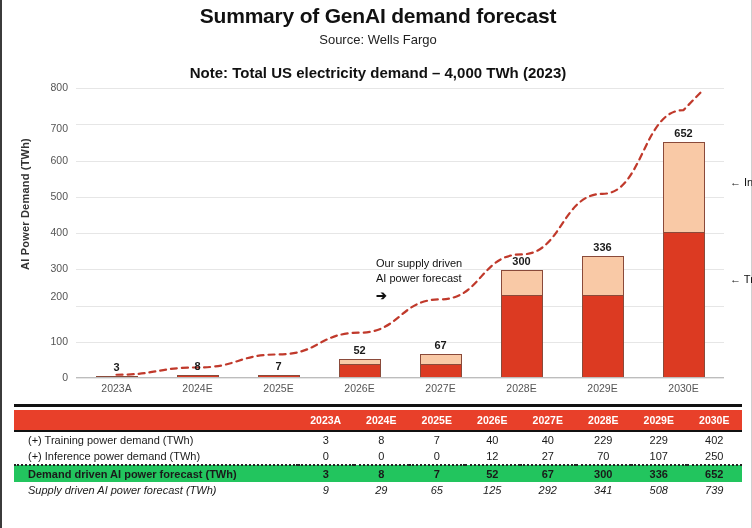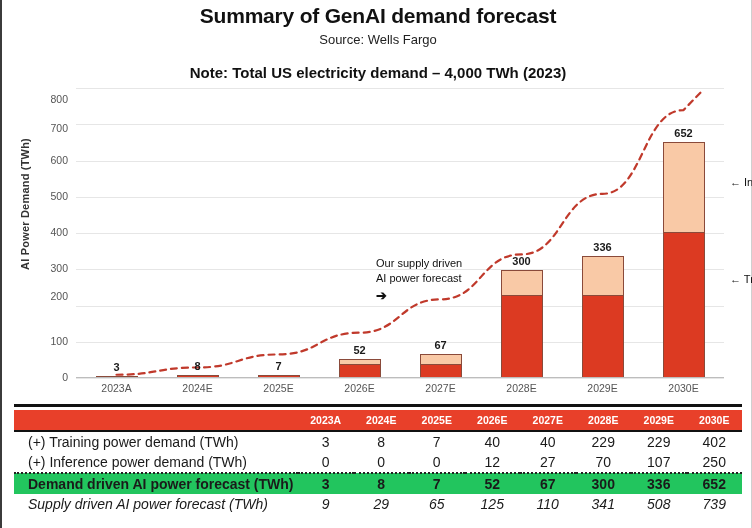--- a/index.html
+++ b/index.html
@@ -211,21 +211,21 @@
   }
   #data-table th.label-col {
     text-align: left;
     width: 278px;
     padding-left: 6px;
   }
   #data-table td {
     text-align: center;
     padding: 2px 0;
     color: #1a1a1a;
-    font-size: 14px;
+    font-size: 11px;
   }
   #data-table td.label-col {
     text-align: left;
     padding-left: 14px;
     white-space: nowrap;
   }
   tr.row-inference td { border-bottom: 2px dotted #222222; }
   tr.row-total { background: #22c55e; font-weight: bold; }
   tr.row-total td { font-weight: bold; padding: 3px 0; }
   tr.row-total td.label-col { padding-left: 6px; }
@@ -266,21 +266,21 @@
         </div>
       <div id="ytick-layer">
           <div class="ytick" style="top: 290px;">0</div>
           <div class="ytick" style="top: 253.75px;">100</div>
           <div class="ytick" style="top: 209px;">200</div>
           <div class="ytick" style="top: 181.25px;">300</div>
           <div class="ytick" style="top: 145px;">400</div>
           <div class="ytick" style="top: 108.75px; padding-left: 36px;">500</div>
           <div class="ytick" style="top: 72.5px; margin-left: 28px;">600</div>
           <div class="ytick" style="top: 29px; margin-top: 12px;">700</div>
-          <div class="ytick" style="top: 12px;">800</div>
+          <div class="ytick" style="top: 0px;">800</div>
         </div>
       <svg id="supply-svg" viewBox="0 0 648 290" preserveAspectRatio="none">
           <path d="M 40.5 286.7375 C 81 286.7375, 81 279.4875, 121.5 279.4875 C 162 279.4875, 162 266.4375, 202.5 266.4375 C 243 266.4375, 243 244.6875, 283.5 244.6875 C 324 244.6875, 324 211.3375, 364.5 211.3375 C 405 211.3375, 405 166.3875, 445.5 166.3875 C 486 166.3875, 486 105.85, 526.5 105.85 C 567 105.85, 567 22.11250000000001, 607.5 22.11250000000001 L 625.32 3.6902500000000167" fill="none" stroke="#C0392B" stroke-width="2.2" stroke-dasharray="6,5" stroke-linecap="round"></path>
         </svg>
       <div id="bars-layer">
           <div class="bar-col" style="left: 0px;">
             <div class="bar-stack single">
               <div class="seg-training" style="height: 2.5px;"></div>
             </div>
             <div class="bar-value" style="bottom: 5.5px;">3</div>
@@ -405,21 +405,21 @@
             <td>300</td>
             <td>336</td>
             <td>652</td>
           </tr>
           <tr class="row-supply">
             <td class="label-col">Supply driven AI power forecast (TWh)</td>
             <td>9</td>
             <td>29</td>
             <td>65</td>
             <td>125</td>
-            <td>110</td>
+            <td>292</td>
             <td>341</td>
             <td>508</td>
             <td>739</td>
           </tr>
         </tbody>
     </table>
   </div>
 
 </div>
 

